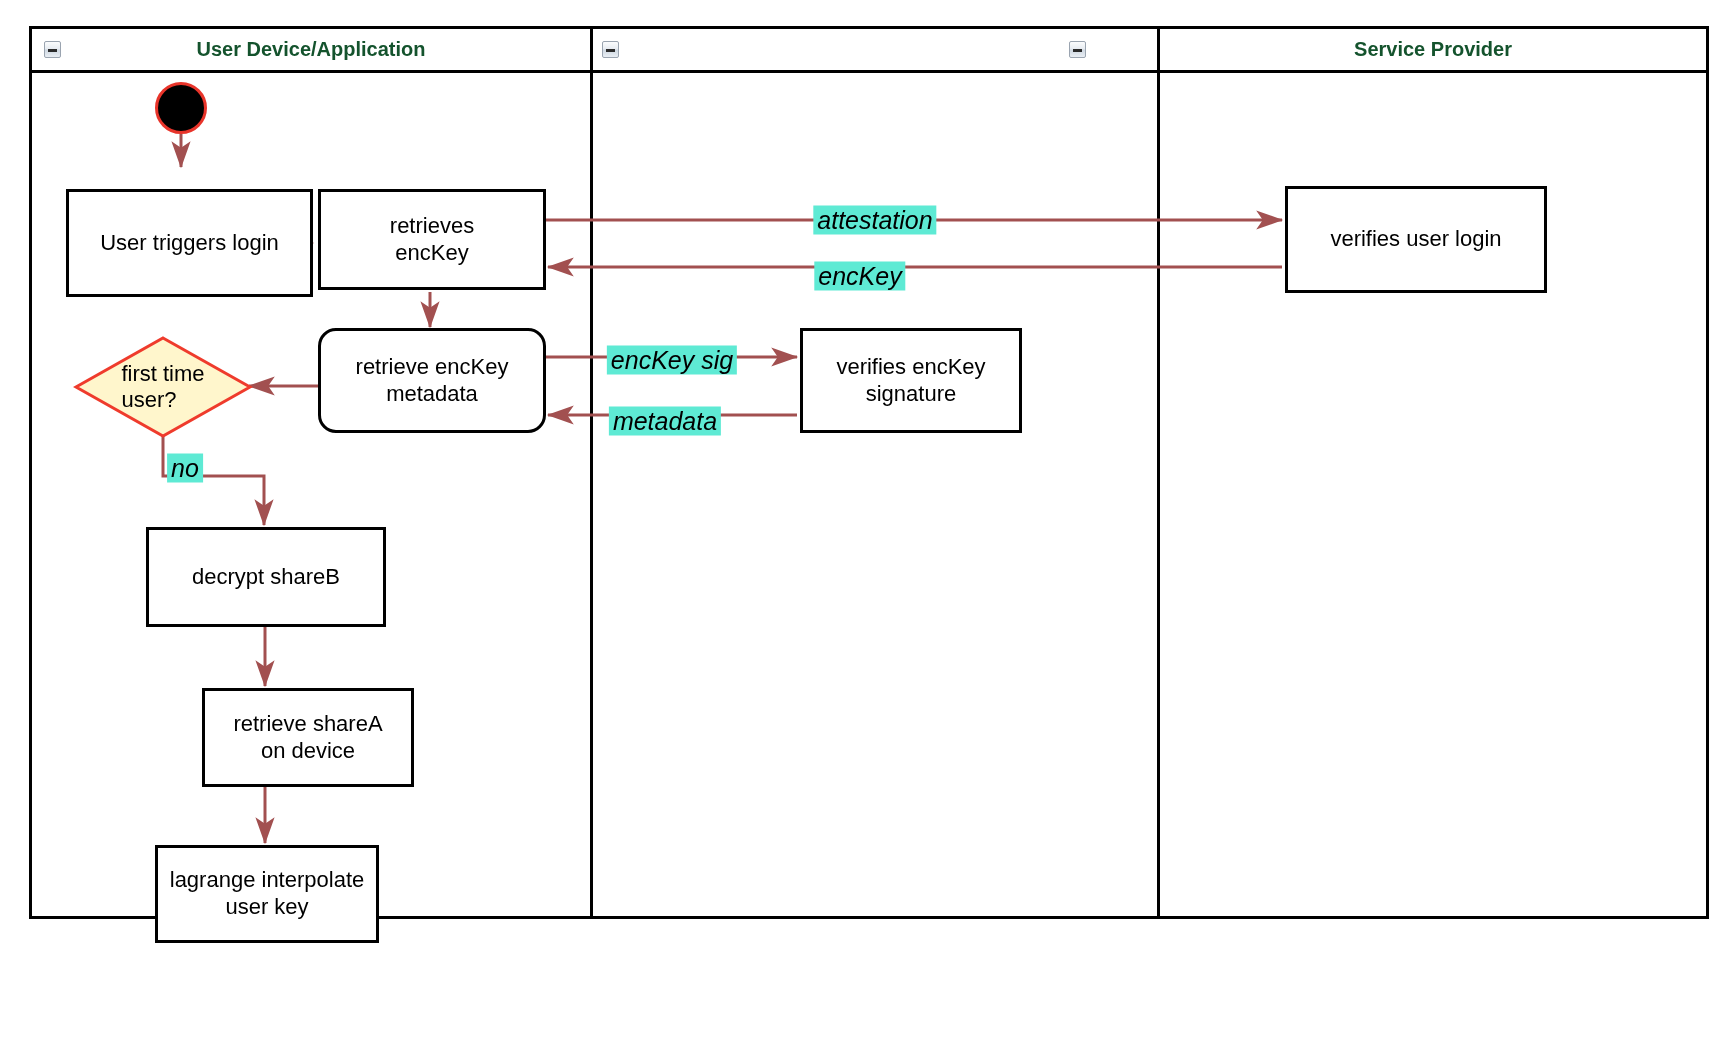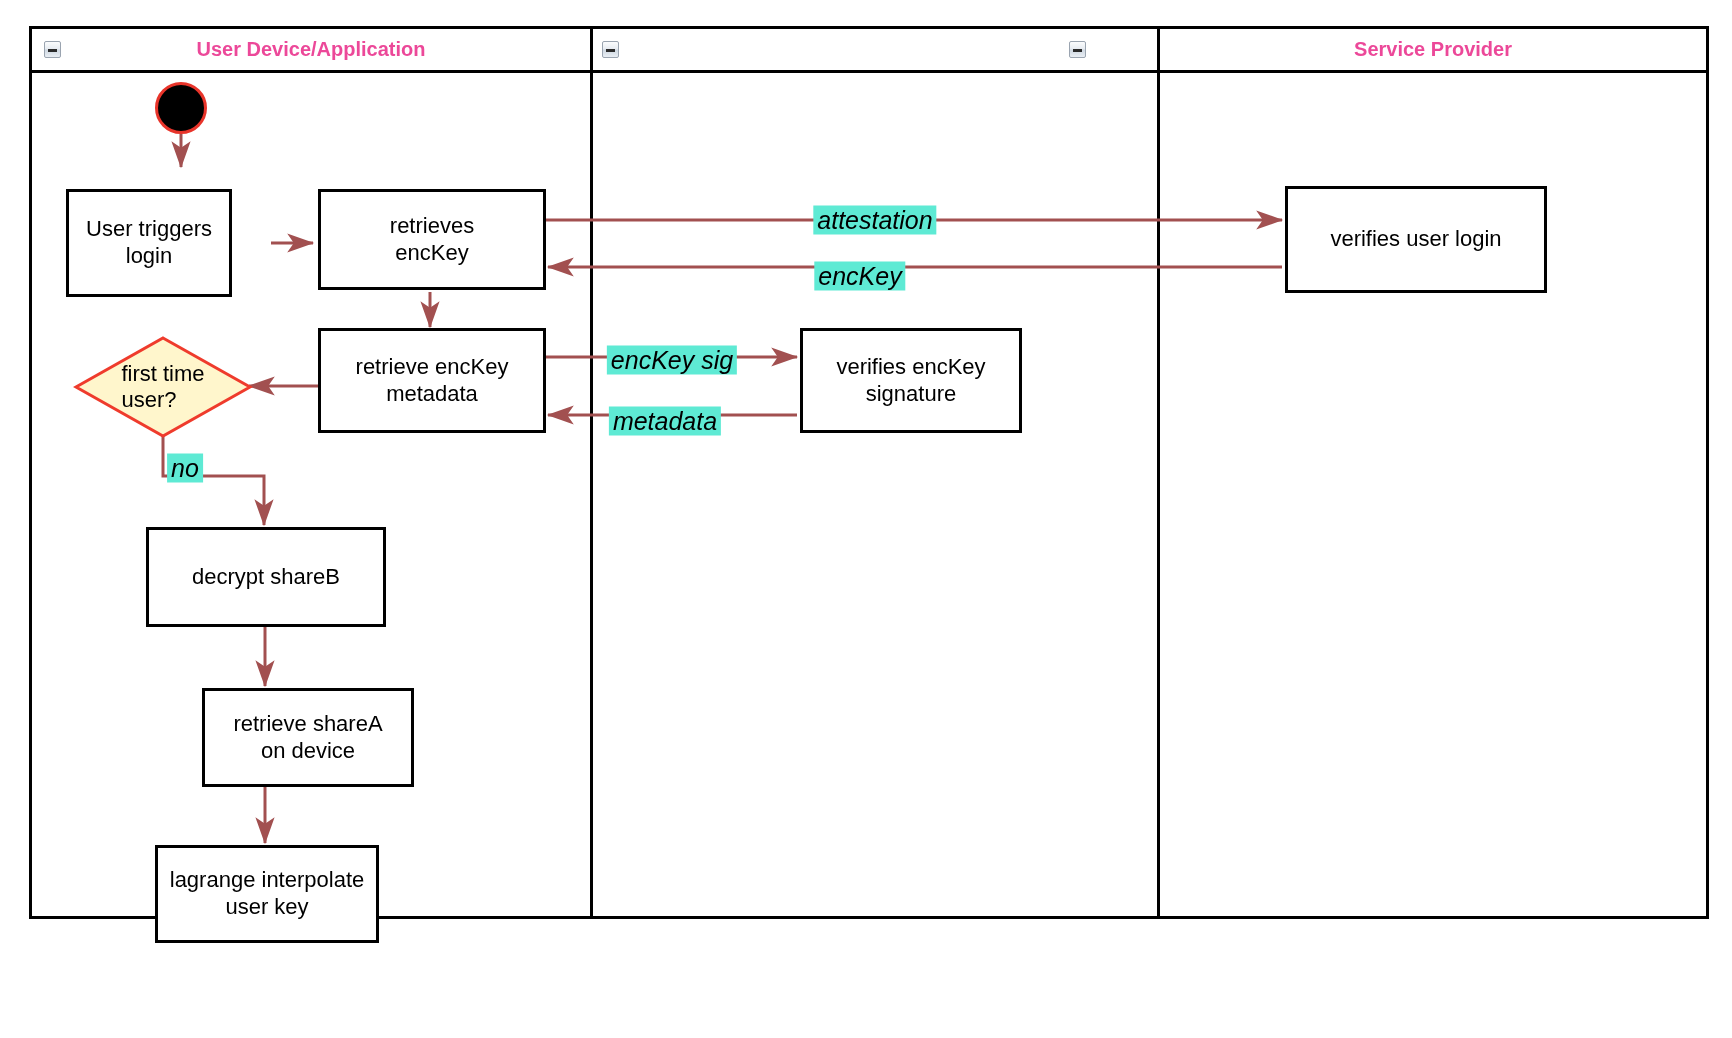--- a/index.html
+++ b/index.html
@@ -38,21 +38,21 @@
     box-sizing: border-box;
   }
   .lane-title {
     position: absolute;
     top: 0;
     height: 41px;
     line-height: 41px;
     text-align: center;
     font-weight: bold;
     font-size: 20px;
-    color: #ec4899;
+    color: #14532d;
     white-space: nowrap;
   }
   .lane-divider {
     position: absolute;
     top: 0;
     width: 0;
     border-left: 3px solid #000000;
     height: 890px;
   }
   .collapse-icon {
@@ -190,26 +190,26 @@
   </svg>
 
   <div class="edge-label" style="left:875px; top:220px;">attestation</div>
   <div class="edge-label" style="left:860px; top:276px;">encKey</div>
   <div class="edge-label" style="left:672px; top:360px;">encKey sig</div>
   <div class="edge-label" style="left:665px; top:421px;">metadata</div>
   <div class="edge-label" style="left:185px; top:468px;">no</div>
 
   <div class="start-node" style="left:155px; top:82px;"></div>
 
-  <div class="node" style="left:66px; top:189px; width:166px; height:108px;">User triggers login</div>
+  <div class="node" style="left:66px; top:189px; width:247px; height:108px;">User triggers login</div>
 
   <div class="node" style="left:318px; top:189px; width:228px; height:101px;">retrieves
 encKey</div>
 
-  <div class="node" style="left:318px; top:328px; width:228px; height:105px;">retrieve encKey
+  <div class="node" style="left:318px; top:328px; width:228px; height:105px;border-radius:18px;">retrieve encKey
 metadata</div>
 
   <div class="decision" style="left:73px; top:335px; width:180px; height:104px;">
     <svg width="180" height="104" viewBox="0 0 180 104">
       <polygon points="90,3 177,52 90,101 3,52" fill="#fff6cc" stroke="#ef3b2c" stroke-width="3"></polygon>
     </svg>
     <span class="dtext">first time
 user?</span>
   </div>
 

